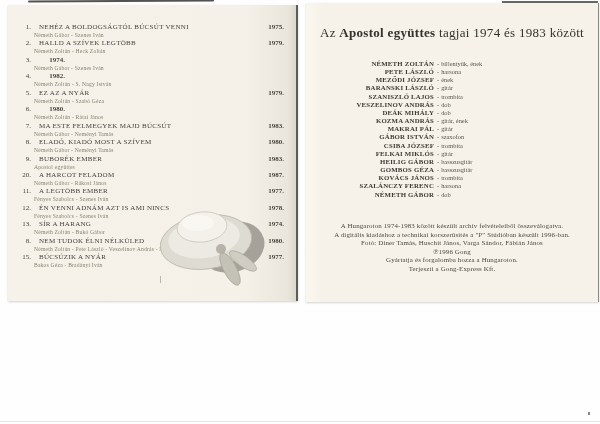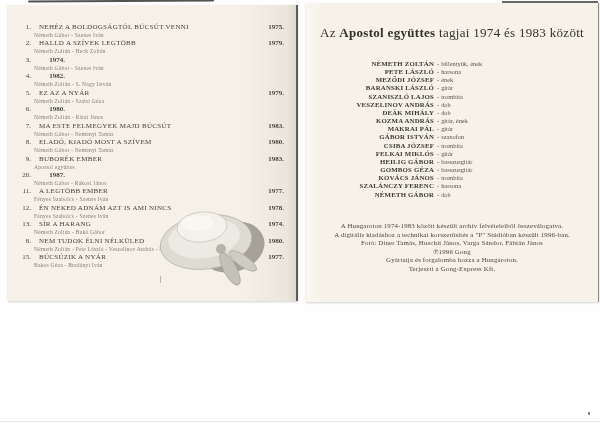--- a/index.html
+++ b/index.html
@@ -123,36 +123,37 @@
           <div class="t-line">
             <span class="t-num">9.</span>
             <span class="t-title">BUBORÉK EMBER</span>
             <span class="t-year">1983.</span>
           </div>
           <div class="t-authors">Apostol együttes</div>
         </div>
         <div class="track">
           <div class="t-line">
             <span class="t-num">20.</span>
+            <span class="t-title">A HARCOT FELADOM</span>
             <span class="t-year">1987.</span>
           </div>
           <div class="t-authors">Németh Gábor - Rákosi János</div>
         </div>
         <div class="track">
           <div class="t-line">
             <span class="t-num">11.</span>
             <span class="t-title">A LEGTÖBB EMBER</span>
             <span class="t-year">1977.</span>
           </div>
           <div class="t-authors">Fényes Szabolcs - Szenes Iván</div>
         </div>
         <div class="track">
           <div class="t-line">
             <span class="t-num">12.</span>
-            <span class="t-title">ÉN NEKED ADNÁM AZT IS AMI NINCS</span>
+            <span class="t-title">ÉN VENNI ADNÁM AZT IS AMI NINCS</span>
             <span class="t-year">1978.</span>
           </div>
           <div class="t-authors">Fényes Szabolcs - Szenes Iván</div>
         </div>
         <div class="track">
           <div class="t-line">
             <span class="t-num">13.</span>
             <span class="t-title">SÍR A HARANG</span>
             <span class="t-year">1974.</span>
           </div>

